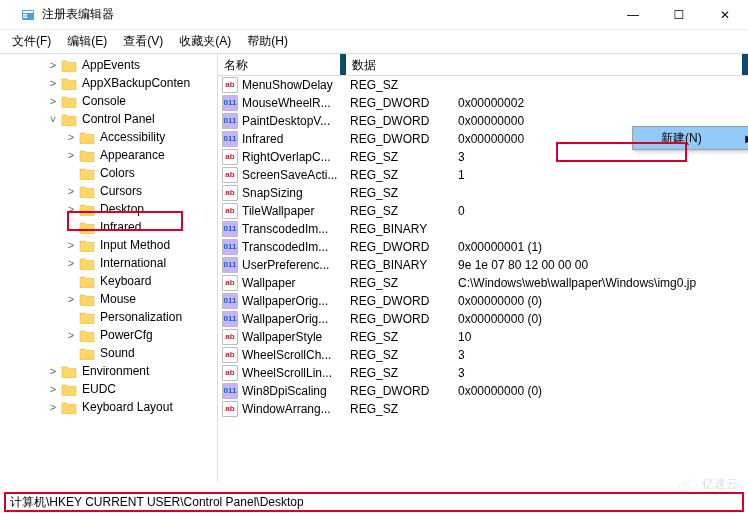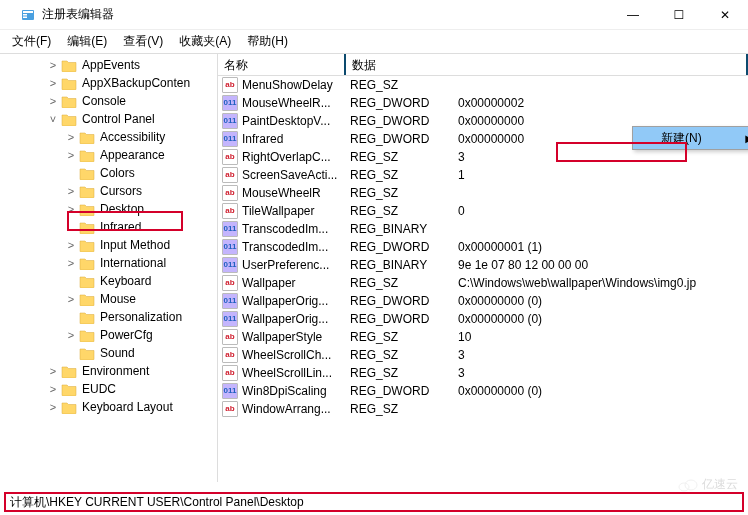--- a/index.html
+++ b/index.html
@@ -13,21 +13,21 @@
 .menu-item { padding: 2px 8px; }
 .main { display: flex; height: 428px; }
 .tree { width: 218px; border-right: 1px solid #ddd; overflow: hidden; padding-top: 2px; padding-left: 2px; }
 .tree-row { height: 18px; display: flex; align-items: center; white-space: nowrap; position: relative; }
 .exp { width: 14px; text-align: center; color: #666; font-size: 11px; line-height: 14px; cursor: default; }
 .folder-icon { width: 16px; height: 13px; margin: 0 3px 0 1px; flex-shrink: 0; }
 .tree-label { padding: 0 2px; }
 .red-box { position: absolute; border: 2px solid #d4002a; pointer-events: none; }
 .list { flex: 1; position: relative; }
 .list-header { height: 22px; display: flex; border-bottom: 1px solid #ddd; }
-.col { border-right: 2px solid #0c4a6e; padding: 3px 6px; font-size: 12px; }
+.col { border-right: 6px solid #0c4a6e; padding: 3px 6px; font-size: 12px; }
 .col-name { width: 128px; }
 .col-type { width: 108px; }
 .col-data { flex: 1; }
 .list-body { }
 .list-row { height: 18px; display: flex; align-items: center; }
 .val-icon { width: 16px; height: 16px; margin: 0 4px; flex-shrink: 0; display: flex; align-items: center; justify-content: center; }
 .val-sz { background: #fff; border: 1px solid #bbb; border-radius: 1px; font-size: 8px; color: #d02030; font-weight: bold; line-height: 1; }
 .val-bin { background: #c4b5fd; border: 1px solid #bbb; border-radius: 1px; font-size: 8px; color: #2060c0; font-weight: bold; line-height: 1; }
 .c-name { width: 108px; overflow: hidden; text-overflow: ellipsis; white-space: nowrap; padding-right: 4px; }
 .c-type { width: 108px; overflow: hidden; white-space: nowrap; }
@@ -251,21 +251,21 @@
           <span class="c-data">3</span>
         </div>
         <div class="list-row">
           <span class="val-icon val-sz">ab</span>
           <span class="c-name">ScreenSaveActi...</span>
           <span class="c-type">REG_SZ</span>
           <span class="c-data">1</span>
         </div>
         <div class="list-row">
           <span class="val-icon val-sz">ab</span>
-          <span class="c-name">MouseWheelR</span>
+          <span class="c-name">SnapSizing</span>
           <span class="c-type">REG_SZ</span>
           <span class="c-data"></span>
         </div>
         <div class="list-row">
           <span class="val-icon val-sz">ab</span>
           <span class="c-name">TileWallpaper</span>
           <span class="c-type">REG_SZ</span>
           <span class="c-data">0</span>
         </div>
         <div class="list-row">

